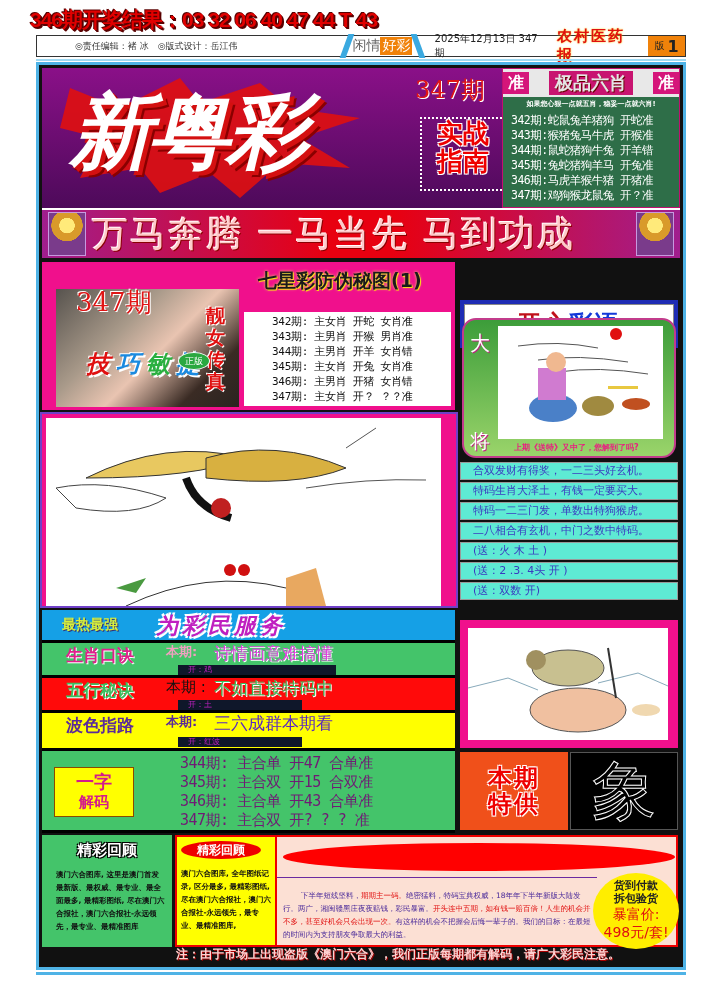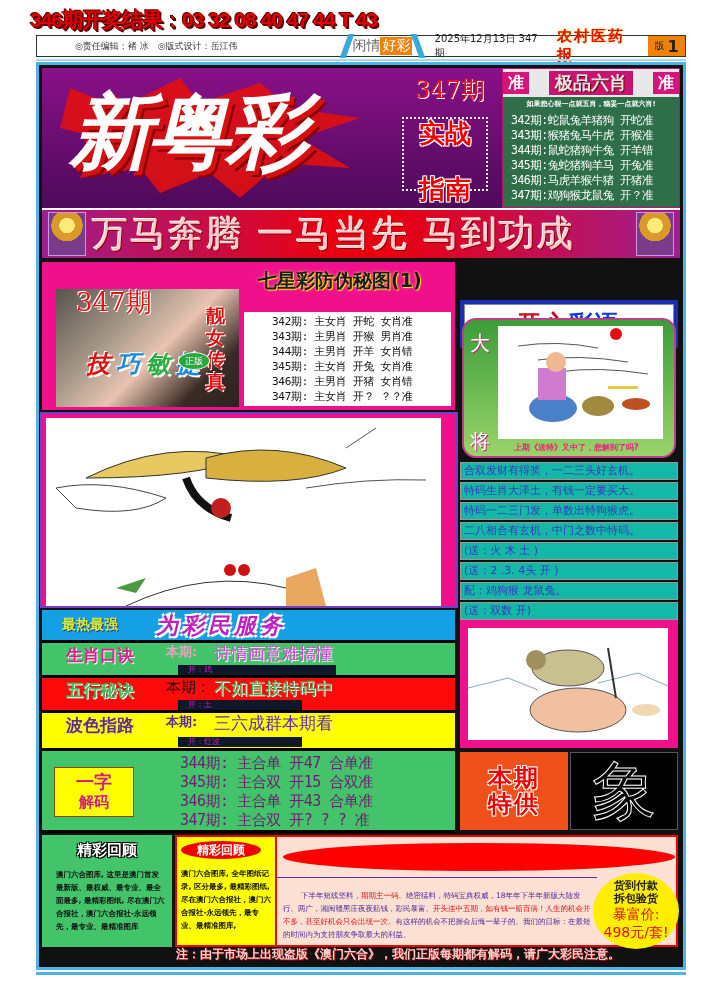--- a/index.html
+++ b/index.html
@@ -28,22 +28,22 @@
 
   
   .frame { left:36px; top:62px; width:650px; height:908px; border:3px solid #4fb3e6; background:#111; }
 
   
   .banner { left:42px; top:68px; width:460px; height:140px; background:linear-gradient(180deg,#8a1088 0%,#4d0a5a 100%); overflow:hidden; }
   .burst { left:60px; top:78px; width:300px; height:120px; }
   .title-xyc { left:70px; top:78px; font-size:82px; font-weight:bold; color:#fff; font-style:italic; letter-spacing:-4px;
      text-shadow:4px 4px 0 #d41010, 6px 6px 0 #8a0000; font-family:"DejaVu Sans",sans-serif; }
   .issue-red { left:415px; top:74px; font-size:24px; color:#e01515; font-family:"DejaVu Serif",serif; text-shadow:1px 1px 0 #fff; }
-  .szzn { left:402px; top:117px; width:86px; height:74px; border:2px dotted #fff; display:flex; flex-direction:column; align-items:center; justify-content:flex-start;
-     color:#e00; font-size:26px; font-weight:bold; line-height:28px; text-shadow:1px 1px 0 #fff,-1px -1px 0 #fff,1px -1px 0 #fff,-1px 1px 0 #fff;gap:28px; }
+  .szzn { left:420px; top:117px; width:86px; height:74px; border:2px dotted #fff; display:flex; flex-direction:column; align-items:center; justify-content:flex-start;
+     color:#e00; font-size:26px; font-weight:bold; line-height:28px; text-shadow:1px 1px 0 #fff,-1px -1px 0 #fff,1px -1px 0 #fff,-1px 1px 0 #fff; }
 
   
   .six { left:502px; top:68px; width:178px; height:140px; background:#2e6e48; border:1px solid #c01070; }
   .six .hd { height:28px; display:flex; align-items:center; justify-content:space-between; background:#e8e8e8; }
   .six .zhun { width:26px; height:22px; background:#d5157a; color:#fff; font-weight:bold; font-size:16px; display:flex; align-items:center; justify-content:center; }
   .six .tt { color:#e5e5e5; font-weight:bold; font-size:18px; background:#c81470; padding:0 6px; text-shadow:1px 1px 0 #600; }
   .six .sub { font-size:7px; color:#fff; text-align:center; margin-top:2px; font-weight:bold; }
   .six .rows { margin-top:4px; padding-left:8px; }
   .six .row { color:#fff; font-size:11.5px; line-height:15px; white-space:nowrap; font-family:"DejaVu Sans Mono",monospace; letter-spacing:-0.5px; }
 
@@ -70,21 +70,21 @@
   
   .kxcy { left:460px; top:264px; width:218px; height:48px; background:#1e2cb4; padding:4px;margin-top:36px; }
   .kxcy-in { width:100%; height:100%; background:#fff; border:1px solid #888; display:flex; align-items:center; justify-content:center; font-size:24px; font-weight:bold; letter-spacing:2px; }
   .kxcy-in .a { color:#c0101a; } .kxcy-in .b { color:#1238d8; }
   .cartoon-box { left:462px; top:318px; width:214px; height:140px; border-radius:14px; background:linear-gradient(180deg,#3c9d3a 0%,#9ad46a 100%); border:2px solid #c23c8c; }
   .cartoon { left:498px; top:326px; width:165px; height:113px; background:#fff; }
   .dajiang { font-size:20px; color:#fff; font-family:"DejaVu Serif",serif; text-shadow:1px 1px 0 #c02080; }
   .riddle-q { left:514px; top:442px; font-size:8px; color:#e82080; font-weight:bold; }
 
   .tips { left:460px; top:462px; width:218px; }
-  .tip { height:18px; margin-bottom:2px; background:#14b8a6; border:1px solid #999; font-size:11px; color:#3a3ac0; line-height:16px; padding-left:3px; white-space:nowrap; overflow:hidden; }
+  .tip { height:18px; margin-bottom:2px; background:#5eead4; border:1px solid #999; font-size:11px; color:#3a3ac0; line-height:16px; padding-left:12px; white-space:nowrap; overflow:hidden; }
 
   .yak-box { left:460px; top:620px; width:218px; height:128px; background:#f0108c; }
   .yak { left:468px; top:628px; width:200px; height:112px; background:#fff; }
 
   .bqtg { left:460px; top:752px; width:108px; height:78px; background:#f0501a; display:flex; flex-direction:column; align-items:center; justify-content:center;
     color:#e00; font-size:24px; font-weight:bold; line-height:26px; text-shadow:1px 1px 0 #fff,-1px -1px 0 #fff,1px -1px 0 #fff,-1px 1px 0 #fff; letter-spacing:2px; }
   .xiang { left:570px; top:752px; width:108px; height:78px; background:#000; border:1px solid #555; display:flex; align-items:center; justify-content:center;
     font-size:64px; color:#000; font-family:"DejaVu Serif",serif; -webkit-text-stroke:1px #fff; }
 
   
@@ -126,21 +126,21 @@
   .ad .deliver { position:absolute; left:316px; top:36px; width:86px; height:76px; border-radius:50%; background:#ffee00; text-align:center; }
   .ad .deliver .d1 { font-size:11px; font-weight:bold; color:#222; line-height:13px; margin-top:6px; }
   .ad .deliver .d2 { font-size:14px; color:#e01010; line-height:18px; }
   .footer-note { left:176px; top:946px; width:500px; height:20px; font-size:12px; font-weight:bold; color:#ffd0d0; text-shadow:1px 1px 0 #a00; white-space:nowrap; }
   .bottomline { left:36px; top:972px; width:650px; height:3px; background:#4fb3e6; }
 </style>
 </head>
 <body>
 
 <div class="abs headline">
-  <span>346期开奖结果：</span><span>03 32 08 40 47 44 T 43</span>
+  <span>346期开奖结果：</span><span>03 32 06 40 47 44 T 43</span>
 </div>
 
 <div class="abs mast">
   <span class="edit">◎责任编辑：褚 冰　◎版式设计：岳江伟</span>
   <span class="xq">
     <span class="slash1"></span>
     <span class="a">闲情</span>
       <span class="b">好彩</span>
     <span class="slash2"></span>
   </span>
@@ -231,21 +231,20 @@
 <div class="abs dajiang" style="left:470px;top:428px">将</div>
 <div class="abs riddle-q">上期《送特》又中了，您解到了吗?</div>
 
 <div class="abs tips">
   <div class="tip">合双发财有得奖，一二三头好玄机。</div>
   <div class="tip">特码生肖大泽土，有钱一定要买大。</div>
   <div class="tip">特码一二三门发，单数出特狗猴虎。</div>
   <div class="tip">二八相合有玄机，中门之数中特码。</div>
   <div class="tip">(送：火 木 土 )</div>
   <div class="tip">(送：2 .3. 4头 开 )</div>
-  <div class="tip">配：鸡狗猴 龙鼠兔。</div>
   <div class="tip">(送：双数 开)</div>
 </div>
 
 <div class="abs yak-box"></div>
 <div class="abs yak">
   <svg width="200" height="112" viewBox="0 0 200 112">
     <path d="M0 60 L40 50 L70 62 M130 55 L170 45 L200 58" stroke="#8ab" fill="none"></path>
     <ellipse cx="110" cy="82" rx="48" ry="22" fill="#f0c0a0" stroke="#555"></ellipse>
     <ellipse cx="100" cy="40" rx="36" ry="18" fill="#c8c090" stroke="#555"></ellipse>
     <circle cx="68" cy="32" r="10" fill="#a09060"></circle>

